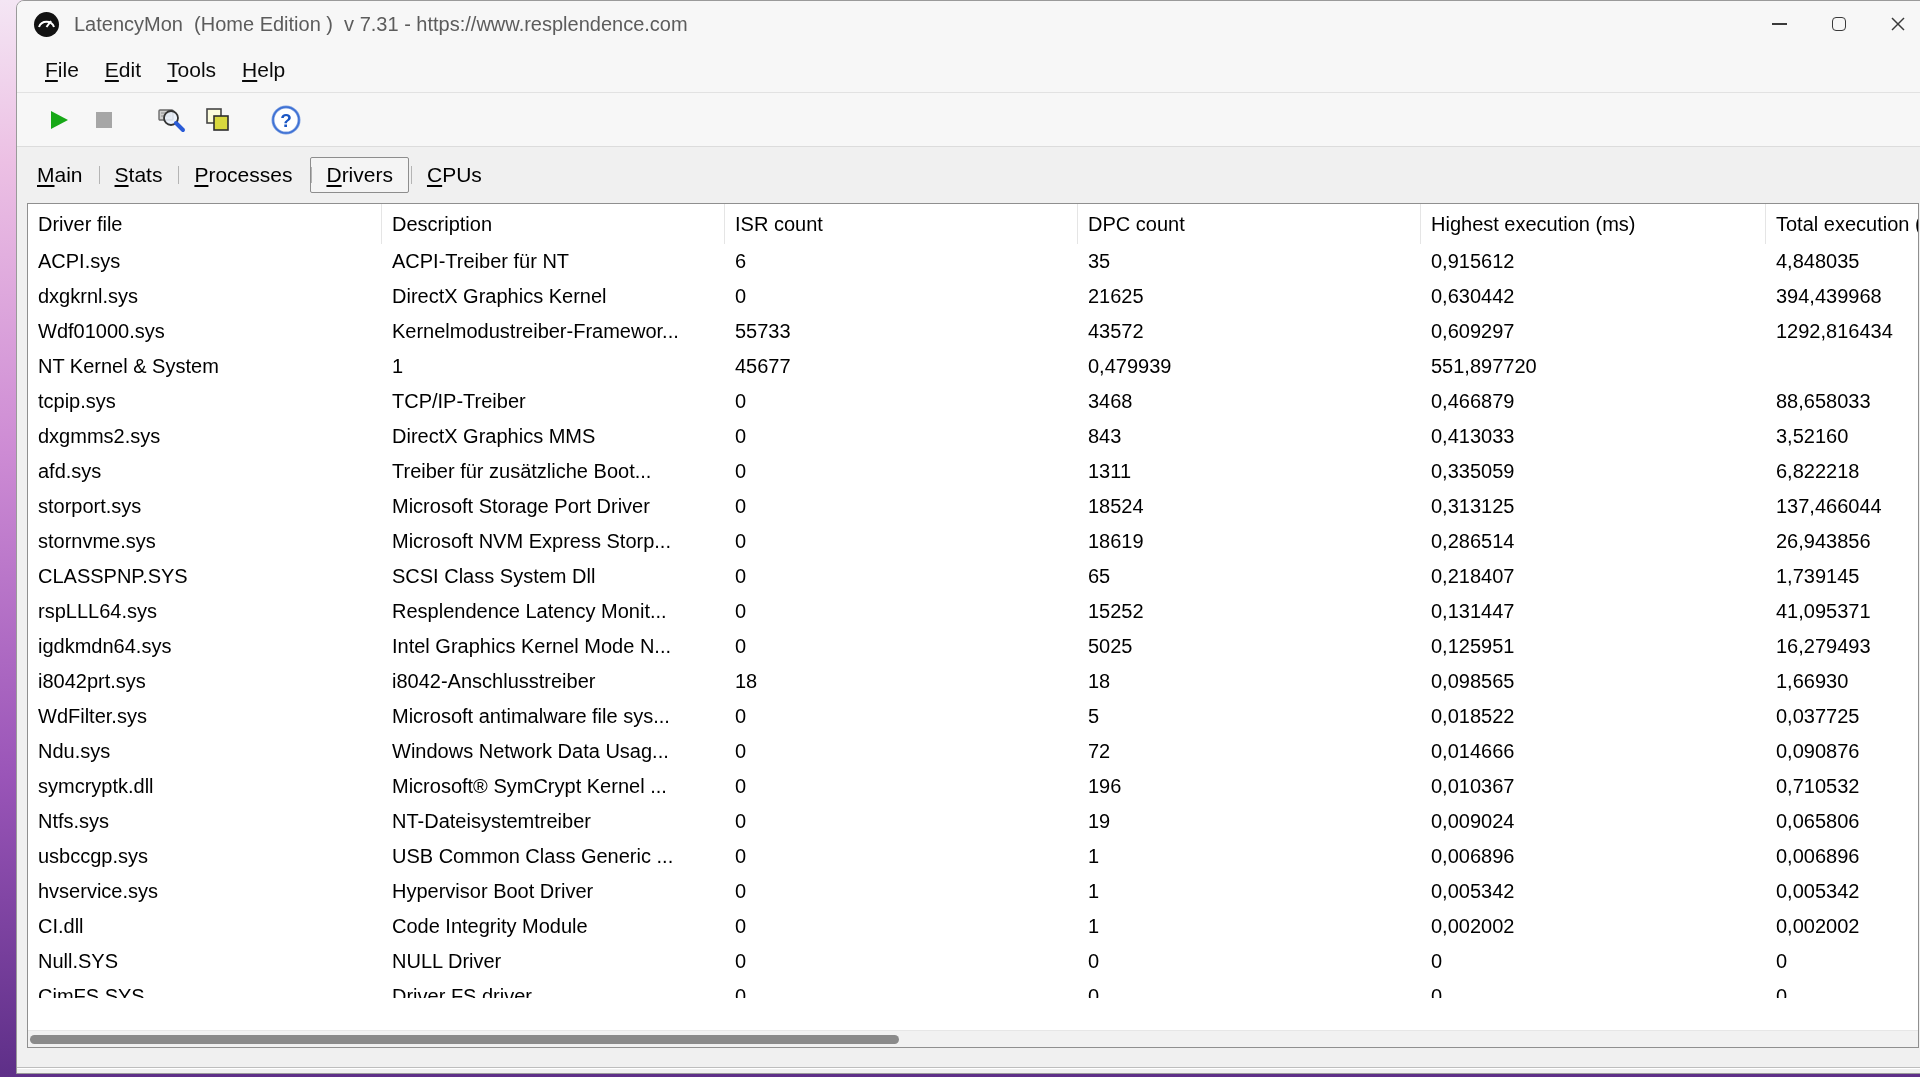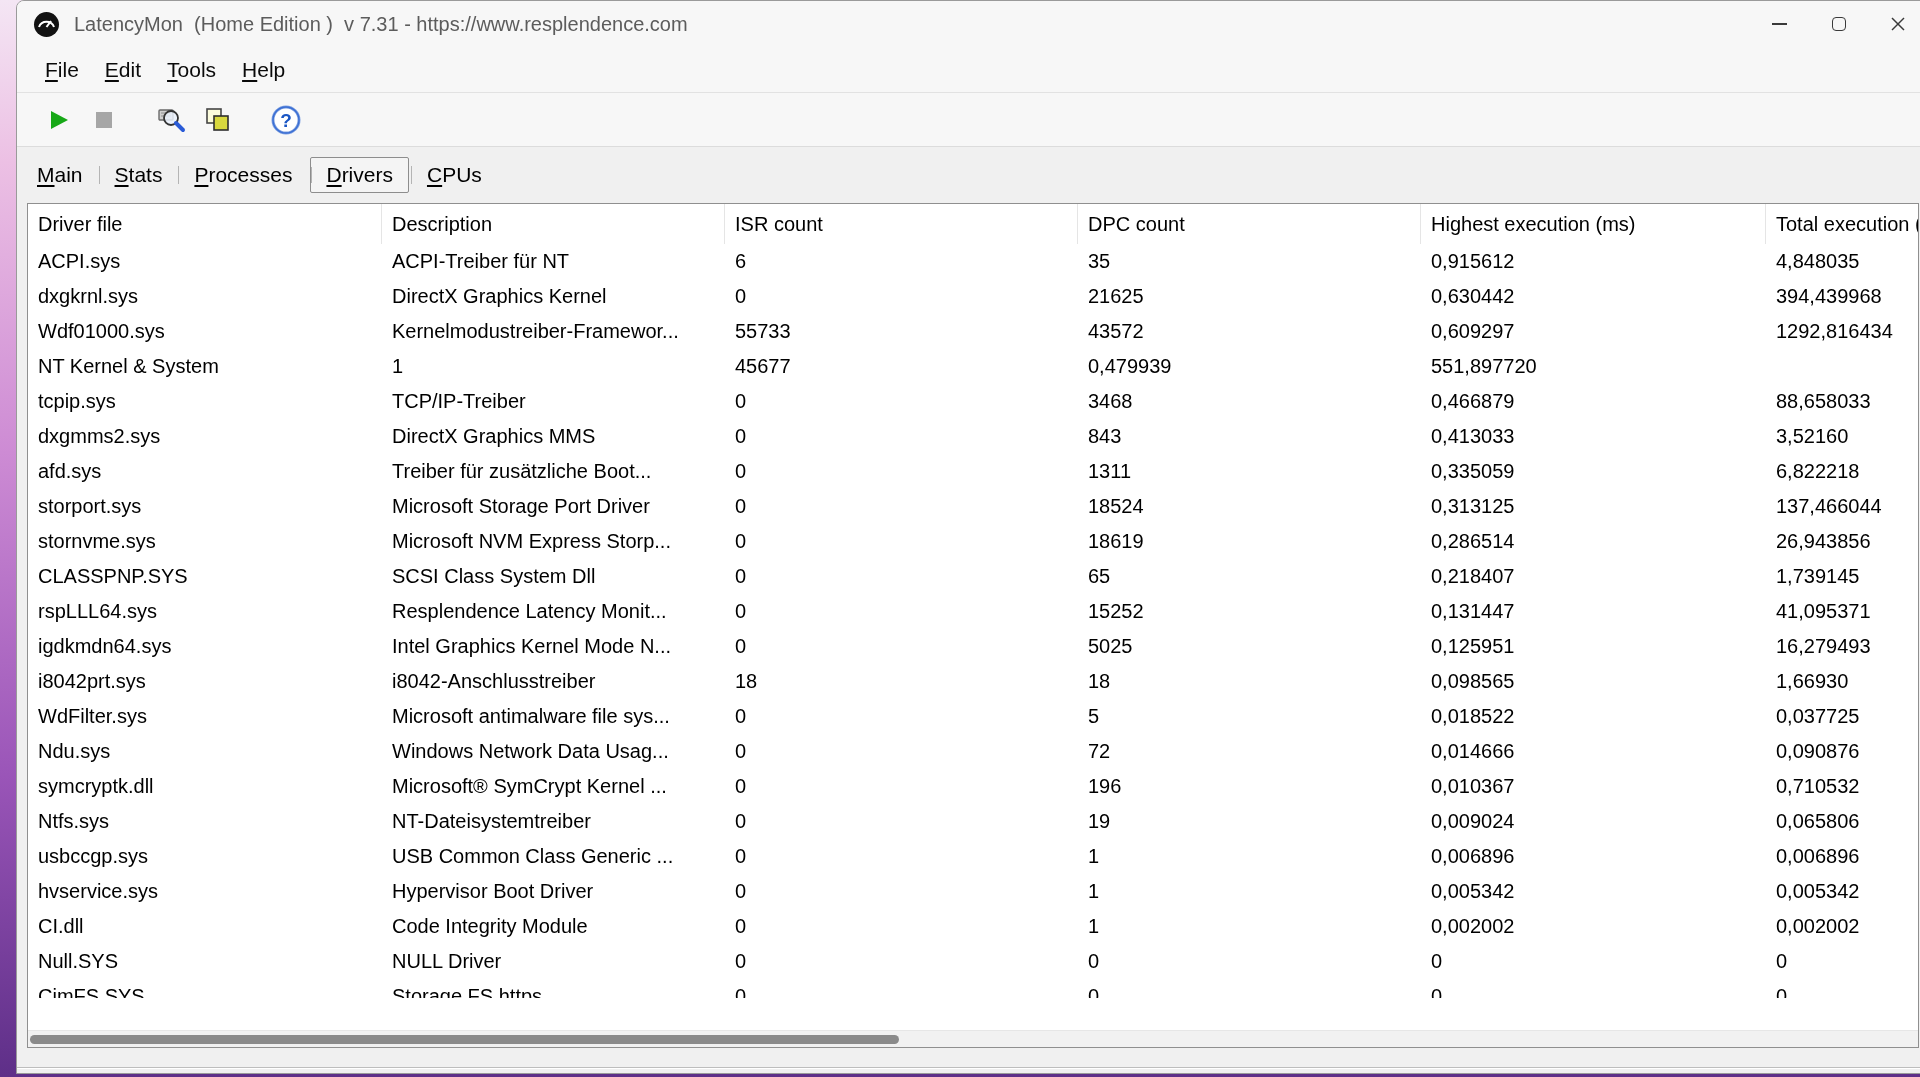--- a/index.html
+++ b/index.html
@@ -307,21 +307,21 @@
         <div class="lv-row">
           <div class="lv-cell">Null.SYS</div>
           <div class="lv-cell">NULL Driver</div>
           <div class="lv-cell">0</div>
           <div class="lv-cell">0</div>
           <div class="lv-cell">0</div>
           <div class="lv-cell">0</div>
         </div>
         <div class="lv-row">
           <div class="lv-cell">CimFS.SYS</div>
-          <div class="lv-cell">Storage FS https</div>
+          <div class="lv-cell">Driver FS driver</div>
           <div class="lv-cell">0</div>
           <div class="lv-cell">0</div>
           <div class="lv-cell">0</div>
           <div class="lv-cell">0</div>
         </div>
       </div>
     <div class="hscroll">
       <div class="hthumb"></div>
     </div>
   </div>

